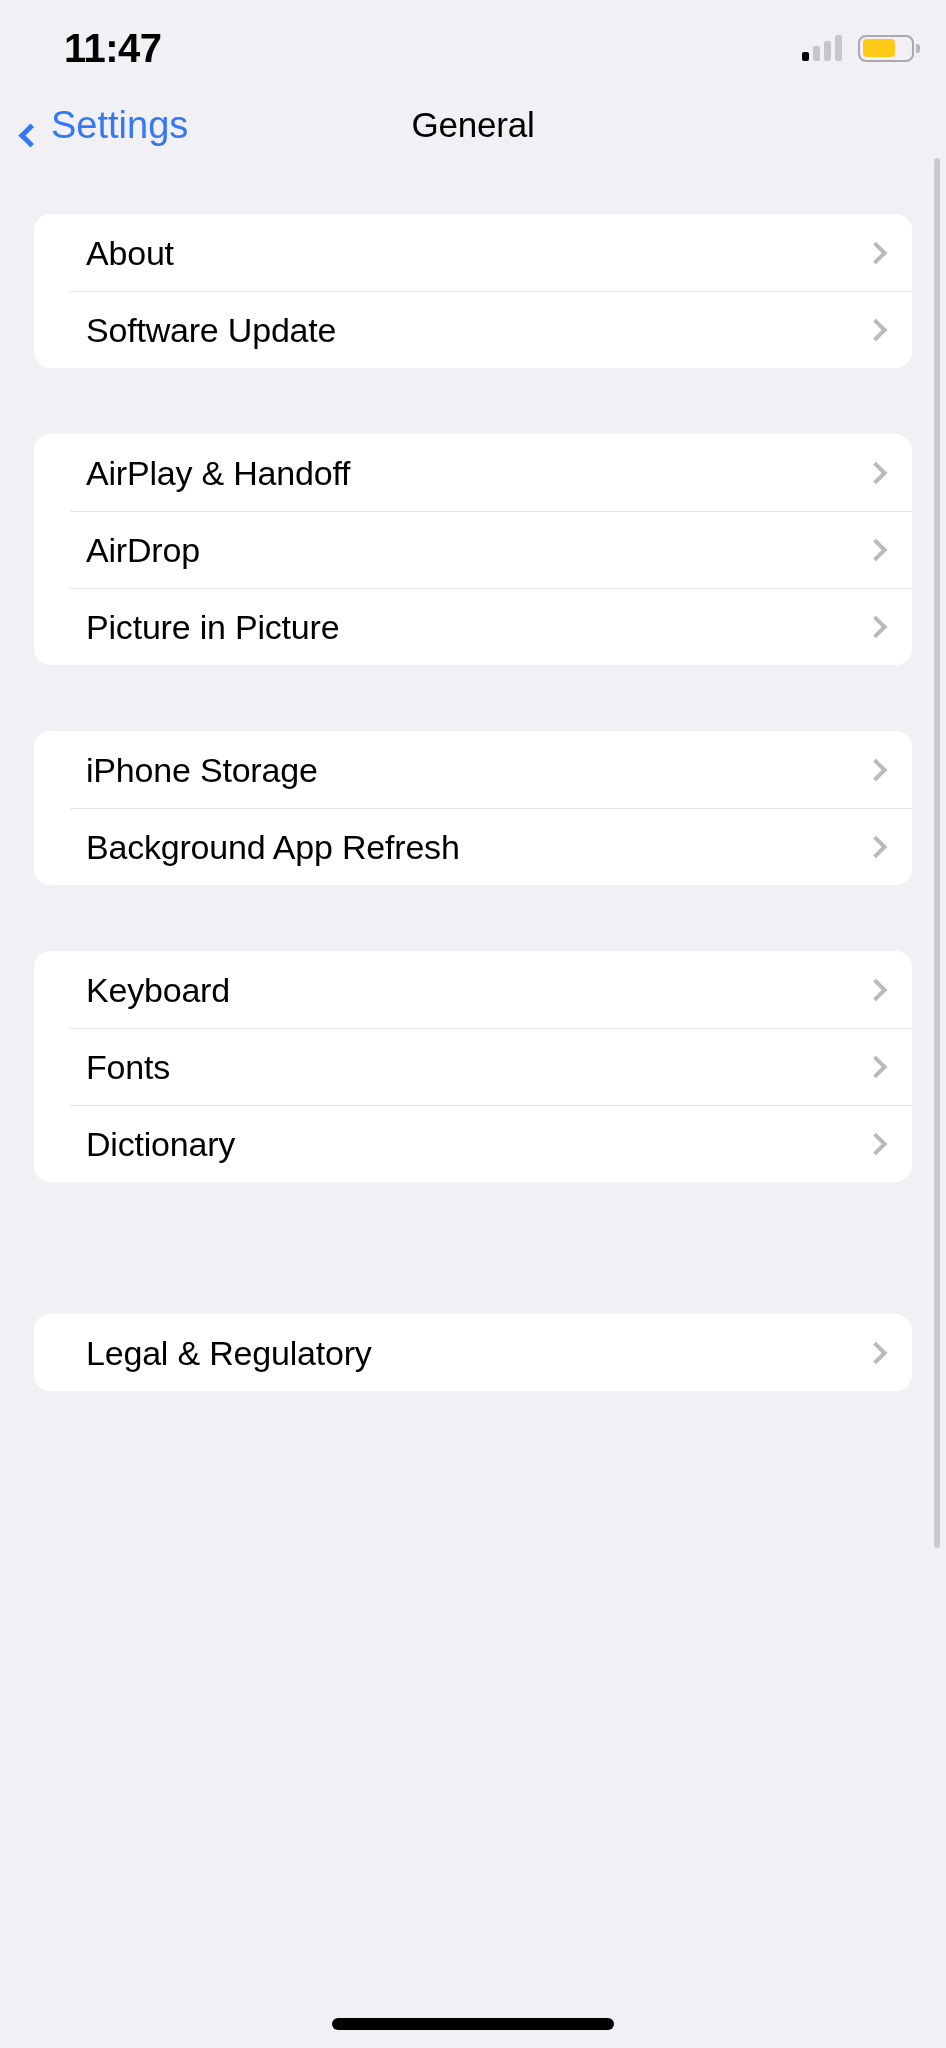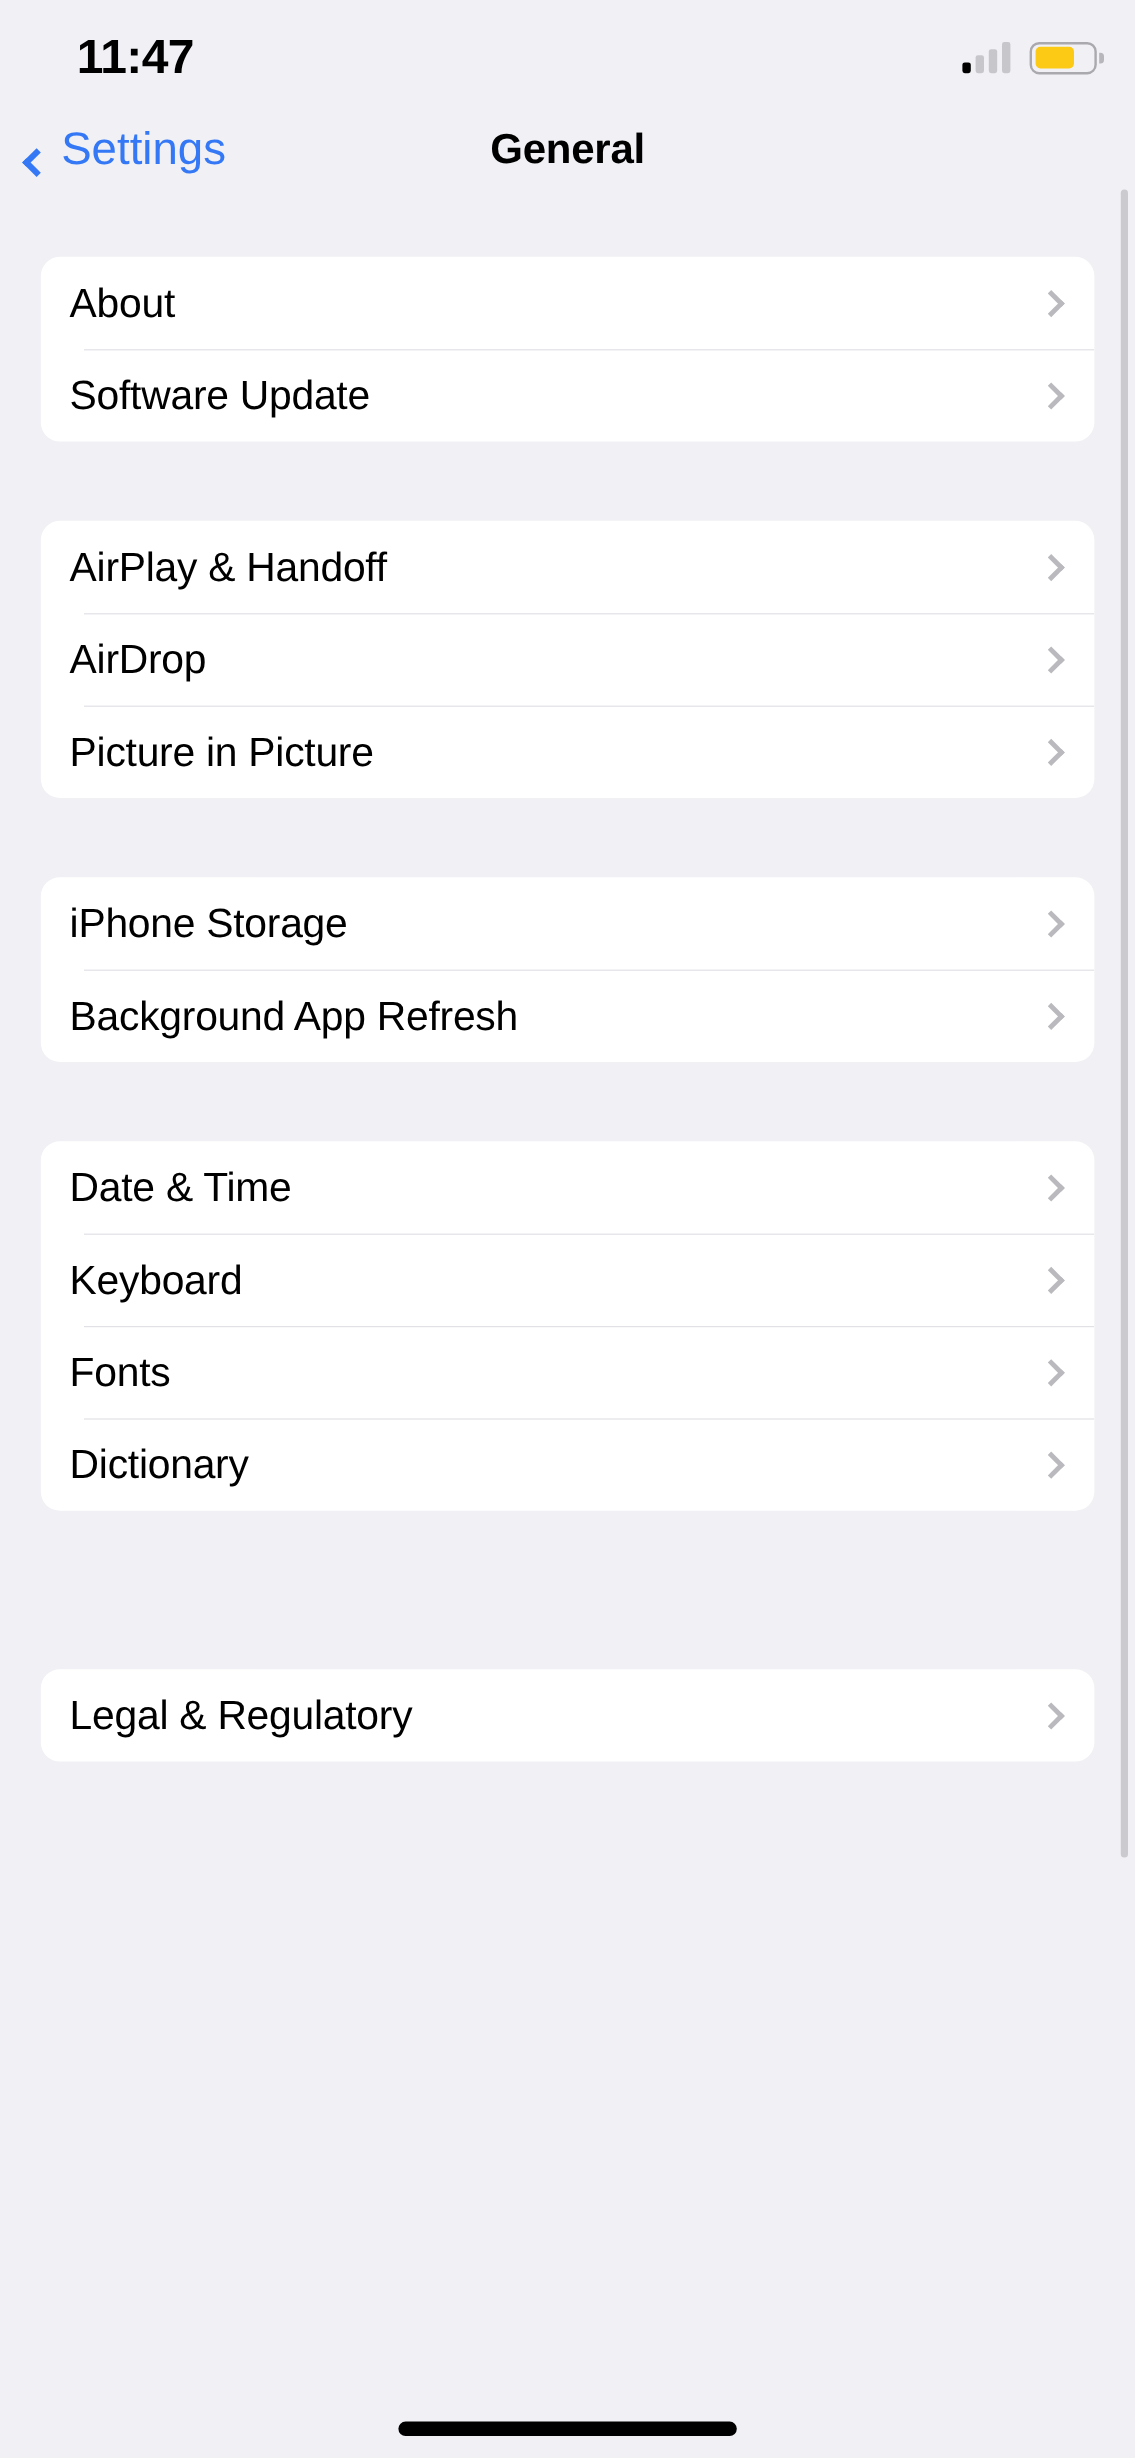--- a/index.html
+++ b/index.html
@@ -66,21 +66,21 @@
   }
   .nav-back .chev-left {
     display:inline-block; width:17px; height:17px;
     border-left:5px solid #3478f6; border-bottom:5px solid #3478f6;
     transform:rotate(45deg);
     margin-right:2px; margin-top:-1px;
   }
   .nav-title {
     position:absolute; left:0; right:0; top:50%;
     transform:translateY(-50%);
-    text-align:center; font-size:35px; font-weight:bold; color:#000;
+    text-align:center; font-size:35px; font-weight:normal; color:#000;
     letter-spacing:-0.2px;
   }
 
   
   .content {
     position:absolute; top:164px; left:0; right:0; bottom:0;
     padding:0;
   }
   .group {
     margin:0 34px;
@@ -88,21 +88,21 @@
     border-radius:16px;
     overflow:hidden;
   }
   .gap { height:66px; }
   .gap.first { height:50px; }
 
   .row {
     position:relative;
     display:flex; align-items:center;
     height:77px;
-    padding-left:24px; padding-right:26px;
+    padding-left:52px; padding-right:26px;
   }
   .row-label {
     font-size:34px; color:#000; letter-spacing:-0.2px;
     line-height:1; white-space:nowrap;
   }
   .row .chev {
     position:absolute; right:28px; top:50%;
     width:16px; height:16px;
     border-top:4px solid #b9b9be; border-right:4px solid #b9b9be;
     transform:translateY(-50%) rotate(45deg);
@@ -193,24 +193,20 @@
             <span class="chev"></span>
           </div>
           <div class="row">
             <span class="row-label">Background App Refresh</span>
             <span class="chev"></span>
           </div>
         </div>
         <div class="gap"></div>
         <div class="group">
           <div class="row">
-            <span class="row-label">Date &amp; Time</span>
-            <span class="chev"></span>
-          </div>
-          <div class="row">
             <span class="row-label">Keyboard</span>
             <span class="chev"></span>
           </div>
           <div class="row">
             <span class="row-label">Fonts</span>
             <span class="chev"></span>
           </div>
           <div class="row">
             <span class="row-label">Dictionary</span>
             <span class="chev"></span>

